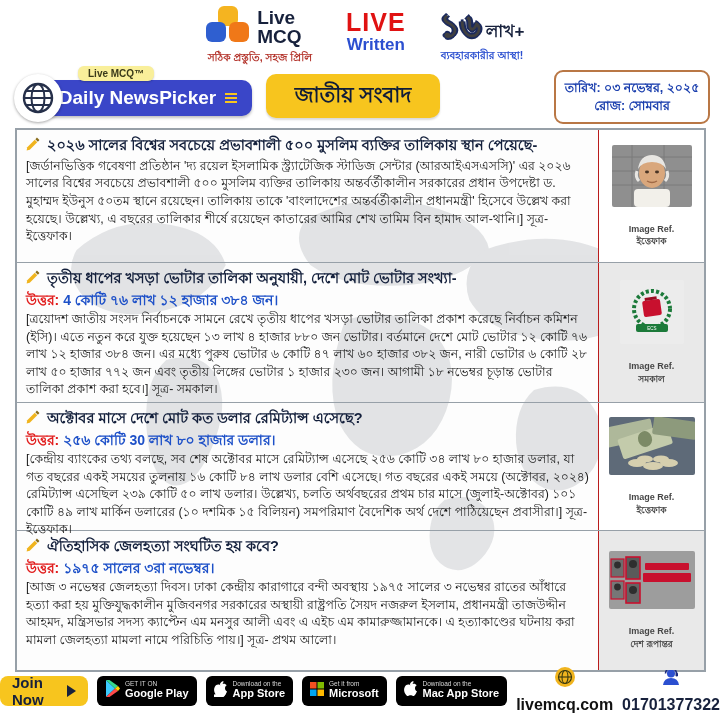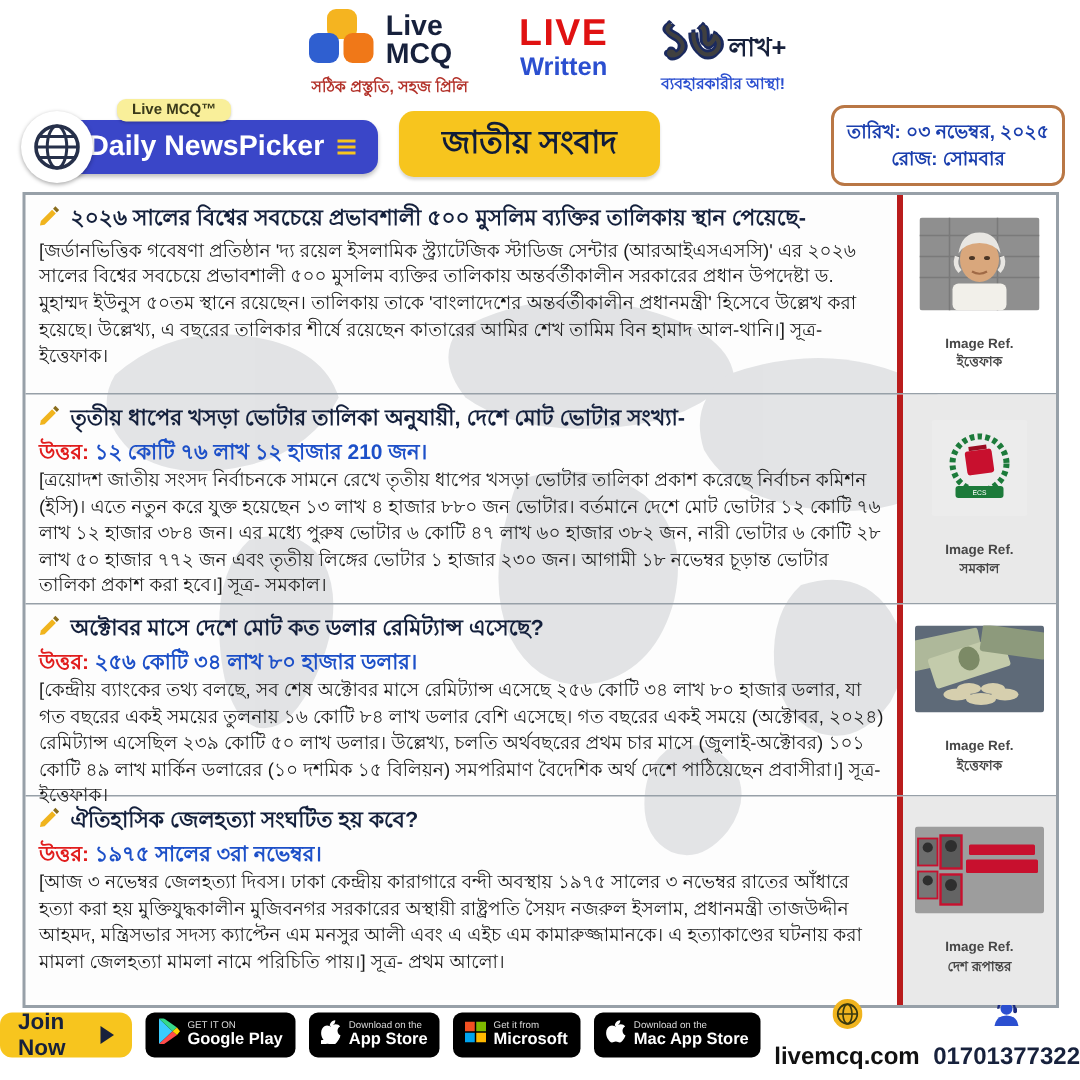--- a/index.html
+++ b/index.html
@@ -43,21 +43,21 @@
   .date-box{position:absolute;right:10px;top:70px;width:152px;height:50px;border:2px solid #b97745;
             border-radius:9px;background:#fff;display:flex;flex-direction:column;align-items:center;
             justify-content:center;color:#1b3fae;font-weight:bold;font-size:12.5px;line-height:1.45;}
   
   .content{position:absolute;left:15px;top:128px;width:691px;height:544px;border:2px solid #97a0a8;
            box-sizing:border-box;background:#fdfdfd;display:flex;flex-direction:column;}
   .map-watermark{position:absolute;left:0;top:0;width:100%;height:100%;z-index:0;pointer-events:none;}
   .news-row{position:relative;z-index:1;display:flex;border-bottom:1px solid #97a0a8;box-sizing:border-box;}
   .news-row:last-child{border-bottom:none;flex:1;}
   .news-text{flex:1;padding:5px 8px 4px 9px;box-sizing:border-box;}
-  .news-imgcell{width:106px;border-left:4px solid #b91c1c;box-sizing:border-box;display:flex;
+  .news-imgcell{width:106px;border-left:1px solid #b91c1c;box-sizing:border-box;display:flex;
                 flex-direction:column;align-items:center;justify-content:center;gap:16px;padding:12px 2px;}
   .imgcell-gray{background:#e9e9e9;}
   .imgcell-white{background:#ffffff;}
   .q-line{display:flex;align-items:center;gap:6px;font-weight:bold;color:#14203c;
           font-size:14.5px;line-height:1.3;margin-bottom:2px;}
   .pencil{flex:0 0 auto;margin-top:1px;}
   .ans-line{font-size:14px;font-weight:bold;margin-bottom:2px;line-height:1.3;}
   .ans-label{color:#e11d1d;}
   .ans-value{color:#1d50c8;}
   .detail{font-size:12.4px;color:#191919;line-height:1.42;}
@@ -201,21 +201,21 @@
           <span class="pencil">
             <svg width="15" height="15" viewBox="0 0 24 24">
                 <path fill="#f0b41e" d="M2 18L14 6l4 4L6 22l-5 1z"></path>
                 <path fill="#8a6d1c" d="M15 5l4 4 2.5-2.5-4-4z"></path>
               </svg>
           </span>
           <span>তৃতীয় ধাপের খসড়া ভোটার তালিকা অনুযায়ী, দেশে মোট ভোটার সংখ্যা-</span>
         </div>
         <div class="ans-line">
           <span class="ans-label">উত্তর:</span>
-          <span class="ans-value">১২ কোটি ৭৬ লাখ ১২ হাজার 210 জন।</span>
+          <span class="ans-value">4 কোটি ৭৬ লাখ ১২ হাজার ৩৮৪ জন।</span>
         </div>
         <div class="detail">
           <span>[ত্রয়োদশ জাতীয় সংসদ নির্বাচনকে সামনে রেখে তৃতীয় ধাপের খসড়া ভোটার তালিকা প্রকাশ করেছে নির্বাচন কমিশন (ইসি)। এতে নতুন করে যুক্ত হয়েছেন ১৩ লাখ ৪ হাজার ৮৮০ জন ভোটার। বর্তমানে দেশে মোট ভোটার ১২ কোটি ৭৬ লাখ ১২ হাজার ৩৮৪ জন। এর মধ্যে পুরুষ ভোটার ৬ কোটি ৪৭ লাখ ৬০ হাজার ৩৮২ জন, নারী ভোটার ৬ কোটি ২৮ লাখ ৫০ হাজার ৭৭২ জন এবং তৃতীয় লিঙ্গের ভোটার ১ হাজার ২৩০ জন। আগামী ১৮ নভেম্বর চূড়ান্ত ভোটার তালিকা প্রকাশ করা হবে।]</span>
           <span class="src">সূত্র- সমকাল।</span>
         </div>
       </div>
       <div class="news-imgcell imgcell-gray">
         <svg class="newsimg" width="64" height="64" viewBox="0 0 64 64">
           <rect width="64" height="64" fill="#ececec"></rect>
           <circle cx="32" cy="29" r="18" fill="none" stroke="#1c7a3a" stroke-width="4" stroke-dasharray="3 2.2"></circle>
@@ -237,21 +237,21 @@
           <span class="pencil">
             <svg width="15" height="15" viewBox="0 0 24 24">
                 <path fill="#f0b41e" d="M2 18L14 6l4 4L6 22l-5 1z"></path>
                 <path fill="#8a6d1c" d="M15 5l4 4 2.5-2.5-4-4z"></path>
               </svg>
           </span>
           <span>অক্টোবর মাসে দেশে মোট কত ডলার রেমিট্যান্স এসেছে?</span>
         </div>
         <div class="ans-line">
           <span class="ans-label">উত্তর:</span>
-          <span class="ans-value">২৫৬ কোটি ৩৪ লাখ ৮০ হাজার ডলার।</span>
+          <span class="ans-value">২৫৬ কোটি 30 লাখ ৮০ হাজার ডলার।</span>
         </div>
         <div class="detail">
           <span>[কেন্দ্রীয় ব্যাংকের তথ্য বলছে, সব শেষ অক্টোবর মাসে রেমিট্যান্স এসেছে ২৫৬ কোটি ৩৪ লাখ ৮০ হাজার ডলার, যা গত বছরের একই সময়ের তুলনায় ১৬ কোটি ৮৪ লাখ ডলার বেশি এসেছে। গত বছরের একই সময়ে (অক্টোবর, ২০২৪) রেমিট্যান্স এসেছিল ২৩৯ কোটি ৫০ লাখ ডলার। উল্লেখ্য, চলতি অর্থবছরের প্রথম চার মাসে (জুলাই-অক্টোবর) ১০১ কোটি ৪৯ লাখ মার্কিন ডলারের (১০ দশমিক ১৫ বিলিয়ন) সমপরিমাণ বৈদেশিক অর্থ দেশে পাঠিয়েছেন প্রবাসীরা।]</span>
           <span class="src">সূত্র- ইত্তেফাক।</span>
         </div>
       </div>
       <div class="news-imgcell imgcell-white">
         <svg class="newsimg" width="86" height="58" viewBox="0 0 86 58">
           <rect width="86" height="58" fill="#5e6a78"></rect>
           <rect x="-6" y="6" width="50" height="20" rx="2" fill="#aeb89a" transform="rotate(-12 20 16)"></rect>

